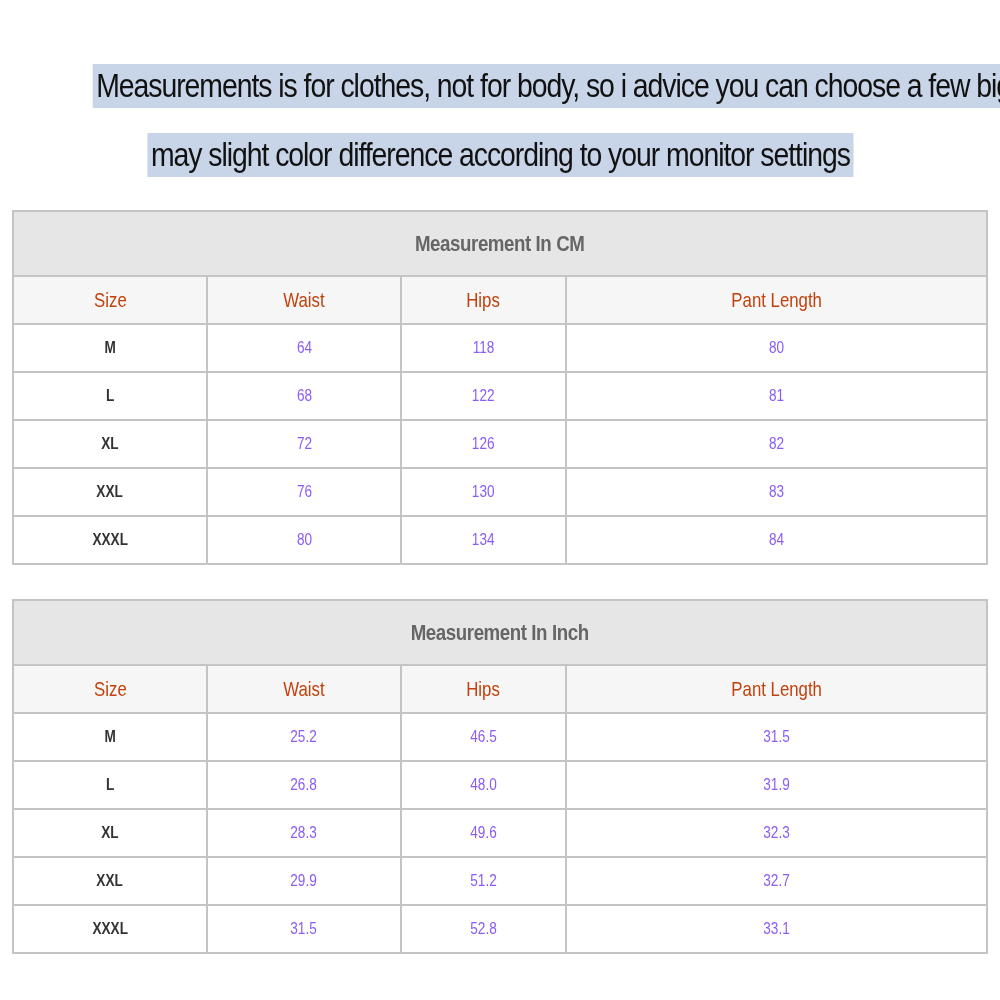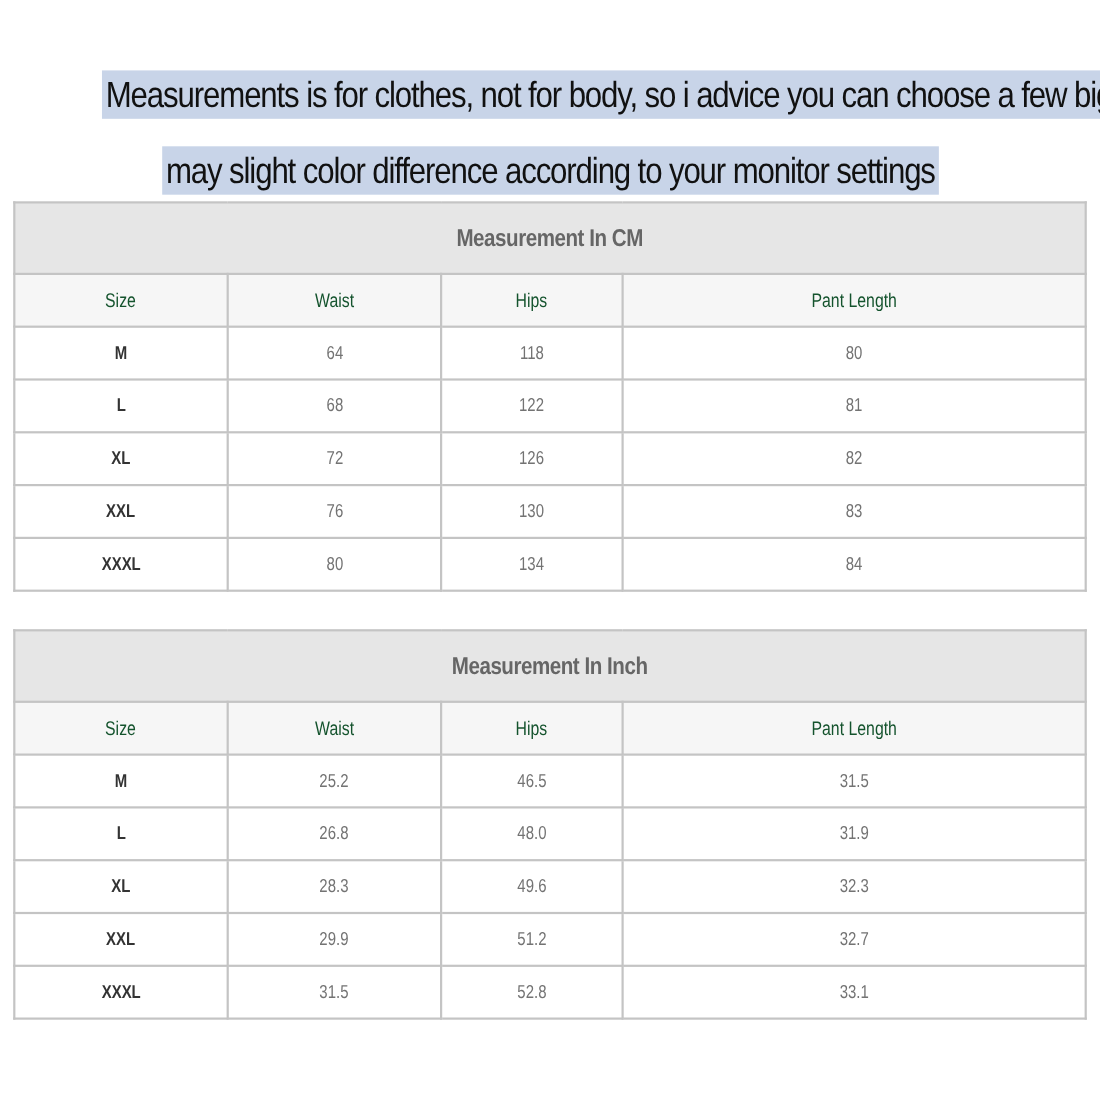--- a/index.html
+++ b/index.html
@@ -12,36 +12,36 @@
   }
   .notice span {
     background: #c8d4e8; color: #111; font-size: 33px; letter-spacing: -1.2px;
     transform: scaleX(0.86); display: inline-block; transform-origin: center;
     padding: 2px 4px; line-height: 40px; white-space: nowrap;
   }
   .notice.l1 { top: 64px; }
   .notice.l2 { top: 115px; margin-top: 18px; }
   .size-table {
     position: absolute; left: 12px; width: 974px;
-    border-collapse: collapse; table-layout: fixed;
+    border-collapse: collapse; table-layout: fixed; margin-top: 27px;
   }
   .size-table td, .size-table th {
     border: 2px solid #c4c4c4; text-align: center; padding: 0;
     color: #555; font-weight: normal;
   }
   .size-table .title-row th {
     background: #e6e6e6; height: 63px; font-size: 22px; font-weight: bold; color: #666;
     letter-spacing: -0.5px;
   }
   .size-table .title-row th span { display: inline-block; transform: scaleX(0.85); }
   .size-table .header-row th {
-    background: #f6f6f6; height: 46px; font-size: 18px; color: #14532d;
+    background: #f6f6f6; height: 46px; font-size: 21px; color: #c2410c;
   }
   .size-table .header-row th span, .size-table td span { display: inline-block; transform: scaleX(0.8); }
-  .size-table td { height: 46px; font-size: 17px; color: #737373; background: #fff; }
+  .size-table td { height: 46px; font-size: 17px; color: #8b5cf6; background: #fff; }
   .size-table td.size-cell { color: #333; font-weight: bold; }
   .size-table col.c1 { width: 194px; }
   .size-table col.c2 { width: 194px; }
   .size-table col.c3 { width: 165px; }
   .size-table col.c4 { width: 421px; }
   #table-cm { top: 183px; }
   #table-inch { top: 572px; }
 </style>
 </head>
 <body>

